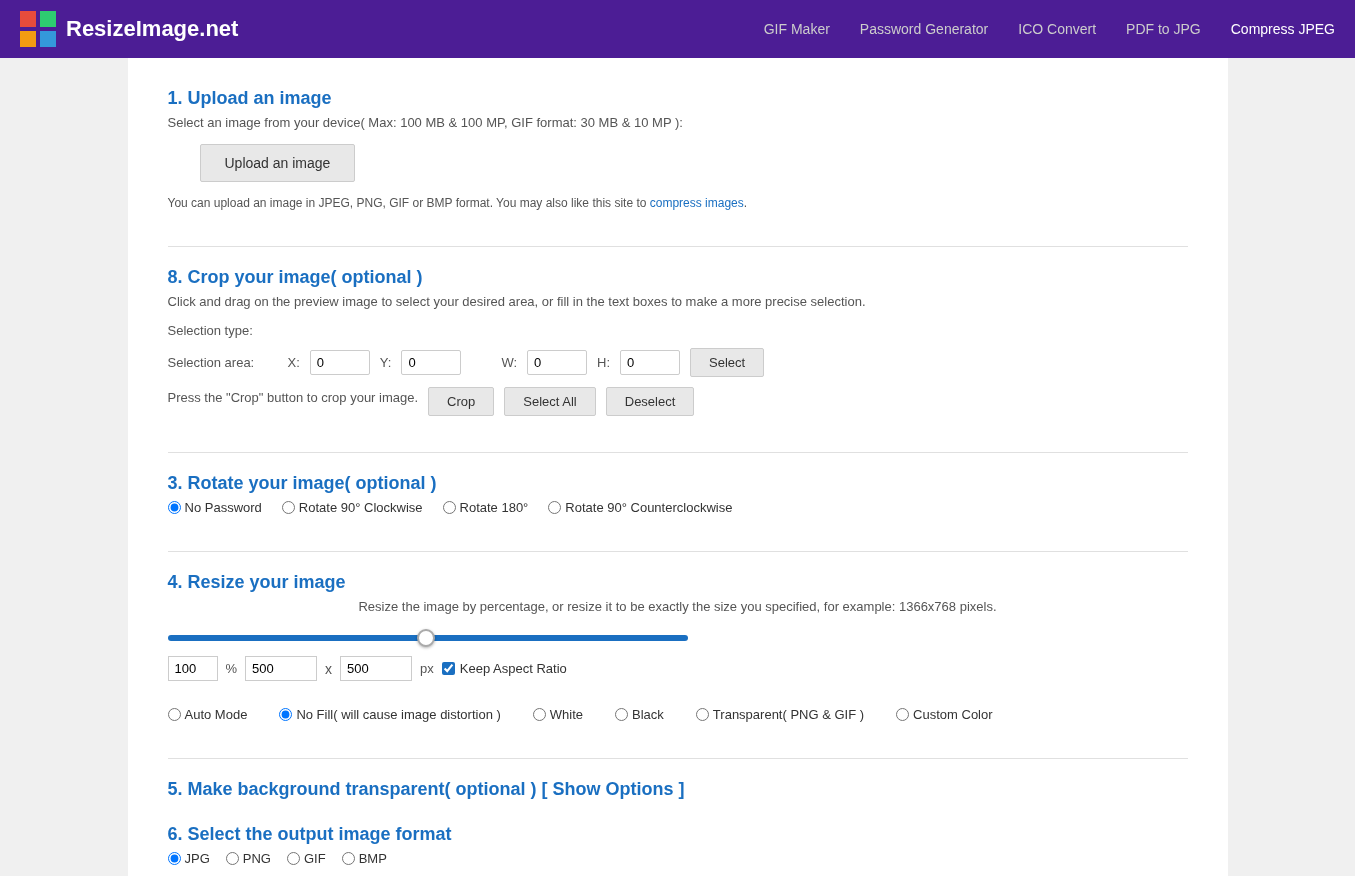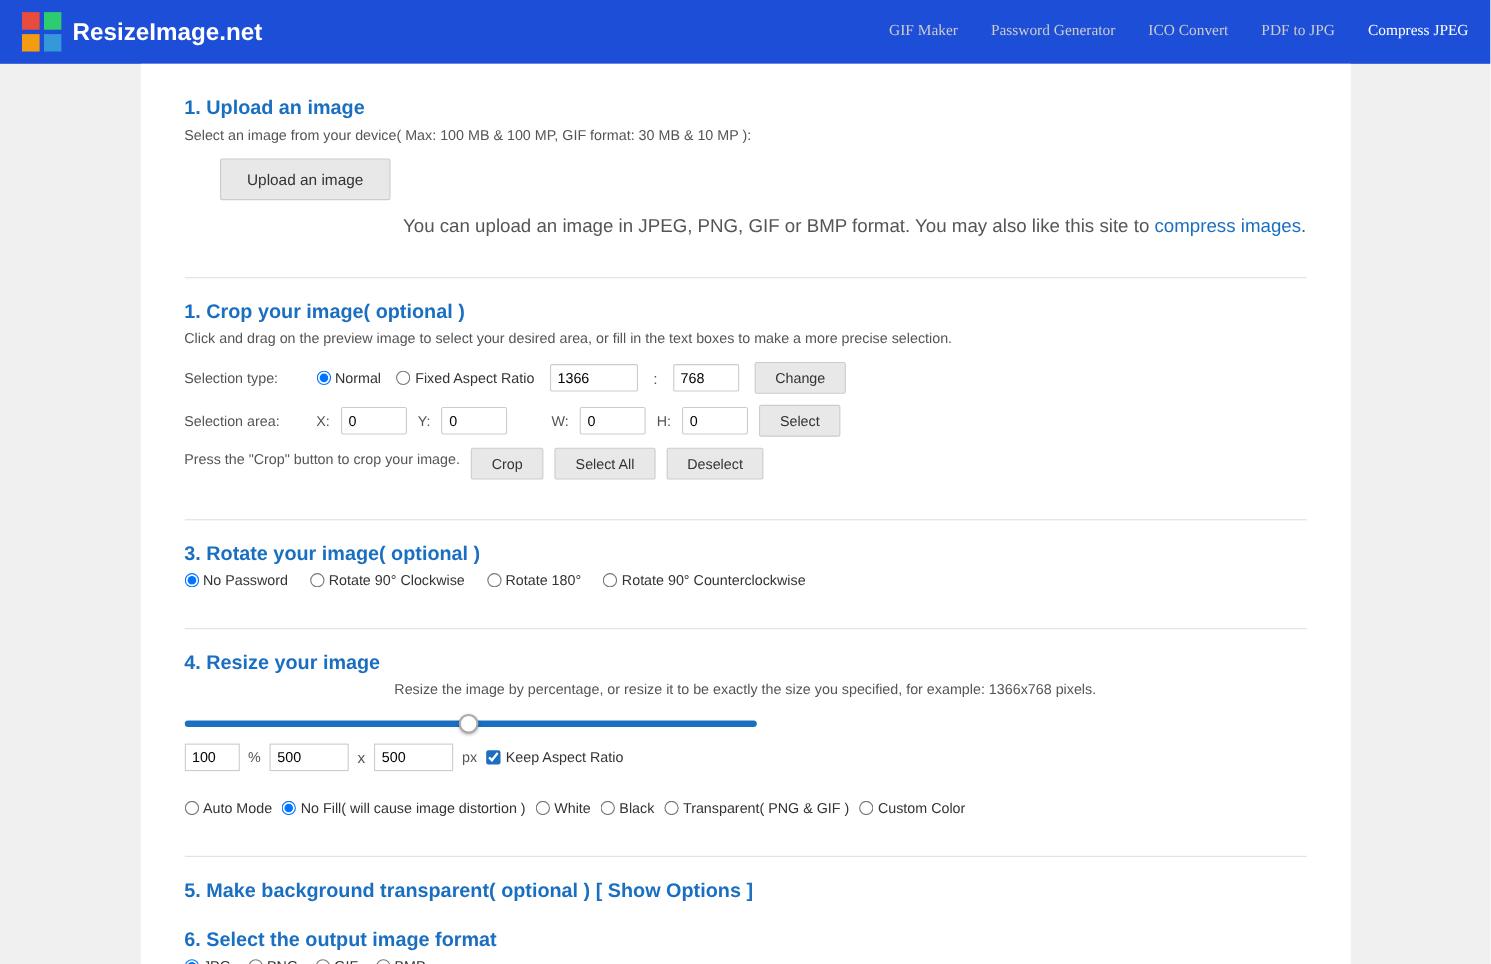--- a/index.html
+++ b/index.html
@@ -1,20 +1,20 @@
 <!DOCTYPE html>
 <html><head>
   <meta charset="utf-8">
   <style>
     * { margin: 0; padding: 0; box-sizing: border-box; }
     body { font-family: Arial, sans-serif; font-size: 14px; color: #333; background: #f0f0f0; }
 
     
     .navbar {
-      background: #1d4ed8;
+      background: #4c1d95;
       height: 58px;
       display: flex;
       align-items: center;
       padding: 0 20px;
     }
     .navbar-brand {
       display: flex;
       align-items: center;
       gap: 10px;
       margin-right: 40px;
@@ -31,21 +31,20 @@
     .nav-links {
       display: flex;
       gap: 30px;
       margin-left: auto;
     }
     .nav-link {
       color: #ccc;
       text-decoration: none;
       font-size: 14px;
       cursor: pointer;
-      font-family: Liberation Serif, serif;
     }
     .nav-link.active { color: #fff; }
 
     
     .main-wrapper {
       background: #fff;
       max-width: 1100px;
       margin: 0 auto;
       padding: 30px 40px 60px 40px;
       min-height: calc(100vh - 58px);
@@ -75,21 +74,21 @@
     .btn-gray {
       background: #e8e8e8;
       border: 1px solid #ccc;
       padding: 10px 24px;
       font-size: 14px;
       cursor: pointer;
       color: #333;
       border-radius: 2px;
     }
 
-    .upload-note { font-size: 17px; color: #555; text-align: right; }
+    .upload-note { font-size: 12px; color: #555; }
     .upload-note a { color: #1a6fc1; text-decoration: none; }
 
     
     .crop-row {
       display: flex;
       align-items: center;
       gap: 10px;
       margin-bottom: 10px;
       flex-wrap: wrap;
     }
@@ -173,21 +172,21 @@
       font-size: 13px;
     }
     .resize-unit { font-size: 13px; color: #555; }
     .resize-x { font-size: 14px; color: #555; }
     .keep-ratio-label { display: flex; align-items: center; gap: 5px; font-size: 13px; cursor: pointer; }
     .keep-ratio-label input[type="checkbox"] { cursor: pointer; accent-color: #1a6fc1; }
 
     .bg-fill-desc { font-size: 13px; color: #555; margin-bottom: 8px; }
     .bg-options {
       display: flex;
-      gap: 9px;
+      gap: 32px;
       flex-wrap: wrap;
     }
     .bg-option { display: flex; align-items: center; gap: 4px; font-size: 13px; cursor: pointer; }
 
     
     .section-5-partial {
       font-size: 18px;
       font-weight: bold;
       color: #1a6fc1;
       margin-bottom: 10px;
@@ -240,39 +239,25 @@
       <button class="btn-gray">Upload an image</button>
     </div>
     <div class="upload-note">
       <span>You can upload an image in JPEG, PNG, GIF or BMP format. You may also like this site to </span><a>compress images</a><span>.</span>
     </div>
   </div>
 
   <hr class="section-divider">
 
   <div class="section">
-    <div class="section-title">1. Crop your image( optional )</div>
+    <div class="section-title">8. Crop your image( optional )</div>
     <div class="section-desc">Click and drag on the preview image to select your desired area, or fill in the text boxes to make a more precise selection.</div>
 
     <div class="crop-row">
       <span class="crop-label">Selection type:</span>
-      <div class="radio-group">
-        <label class="radio-option">
-          <input type="radio" name="selection_type" value="normal" checked="" style="">
-          <span>Normal</span>
-        </label>
-        <label class="radio-option">
-          <input type="radio" name="selection_type" value="fixed" style="">
-          <span>Fixed Aspect Ratio</span>
-        </label>
-        <input class="num-input num-input-wide" type="text" value="1366" style="">
-        <span class="colon">:</span>
-        <input class="num-input" type="text" value="768" style="">
-        <button class="btn-action">Change</button>
-      </div>
     </div>
 
     <div class="crop-row">
       <span class="crop-label">Selection area:</span>
       <span class="coord-label">X:</span>
       <input class="num-input" type="text" value="0" style="">
       <span class="coord-label">Y:</span>
       <input class="num-input" type="text" value="0" style="">
       <span style="width:20px;"></span>
       <span class="coord-label">W:</span>

